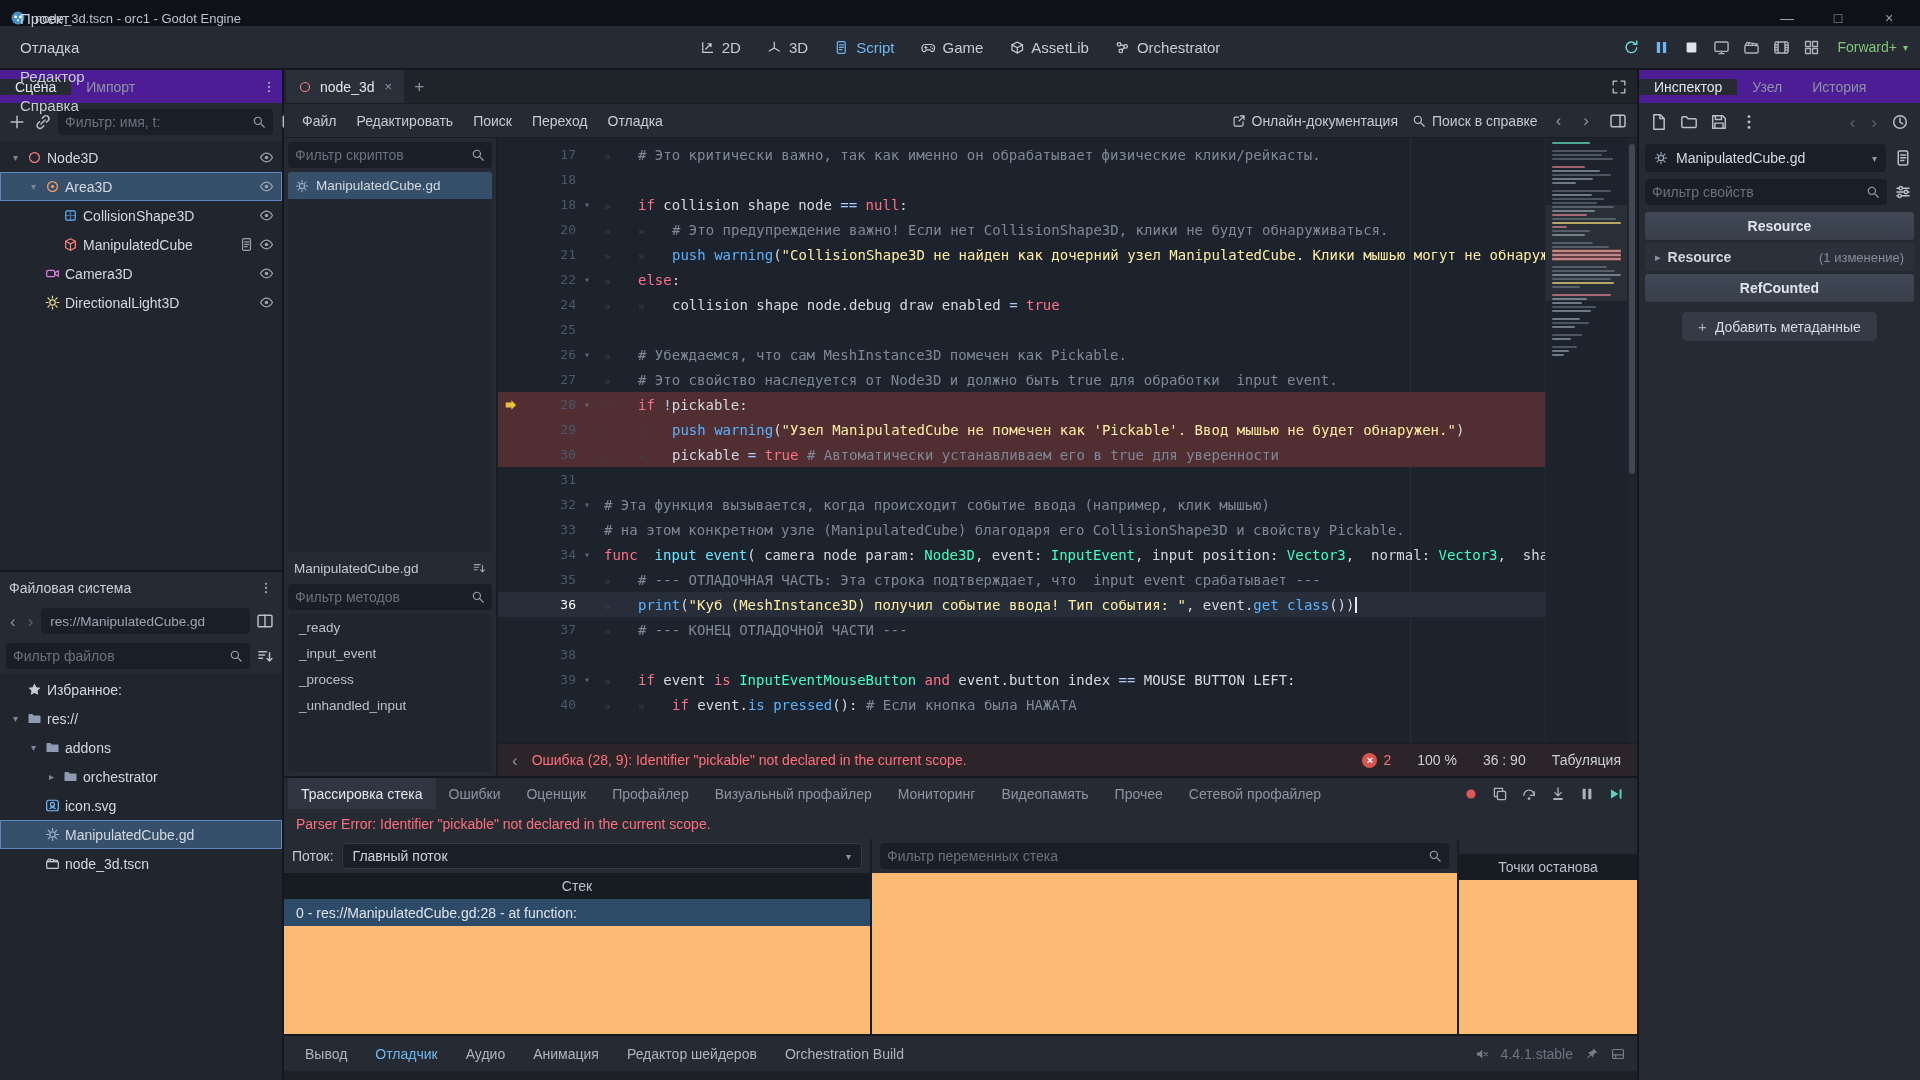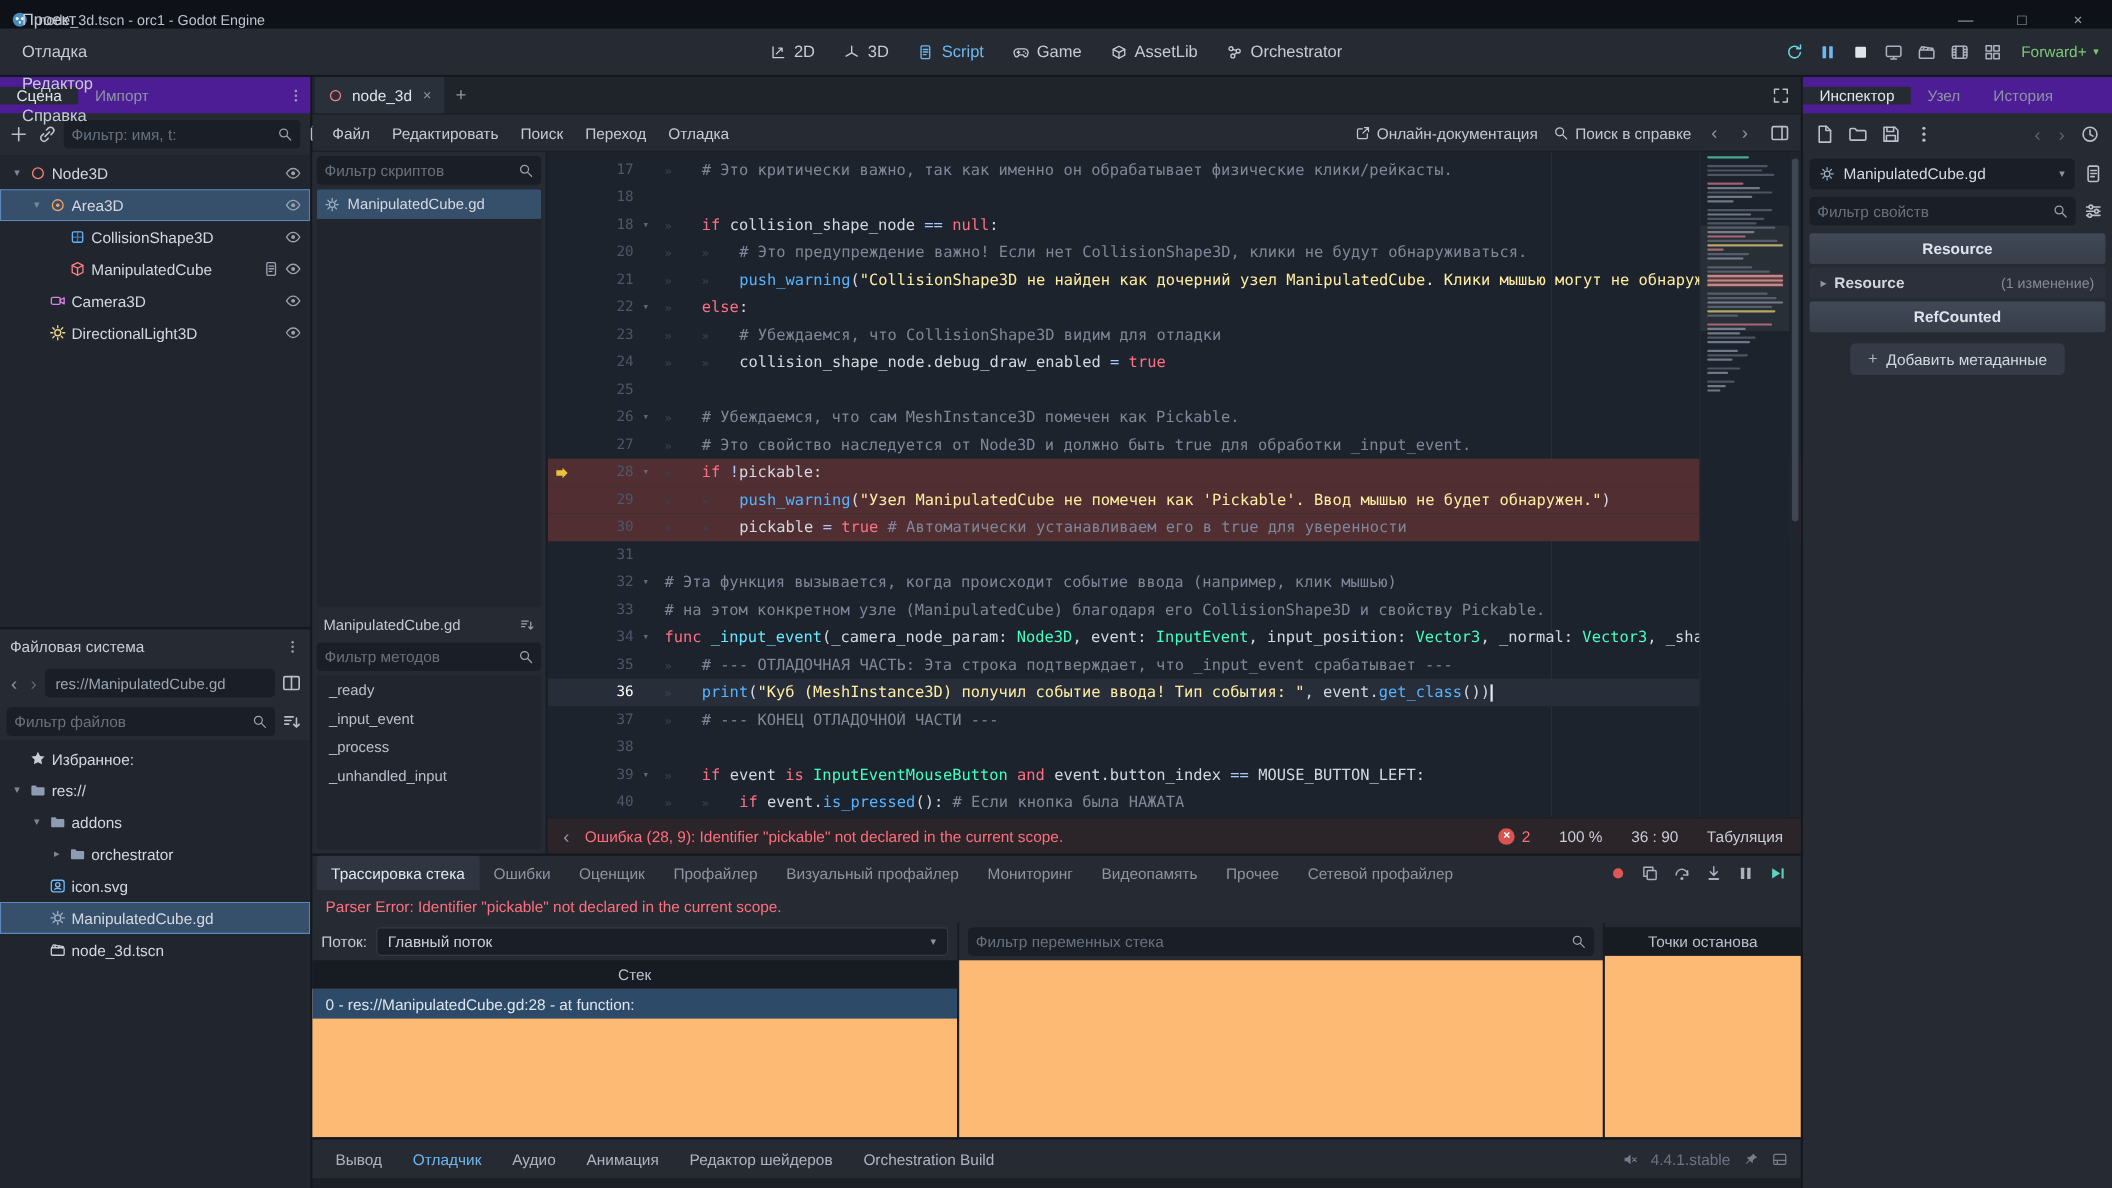--- a/index.html
+++ b/index.html
@@ -129,21 +129,21 @@
 #dbg-left{width:586px;flex:none}
 #dbg-mid{flex:1}
 #dbg-right{width:178px;flex:none}
 .dbg-toprow{height:34px;display:flex;align-items:center;gap:8px;padding:4px 8px;flex:none}
 .dbg-label{color:#c4cad4;font-size:14px}
 .dropdown{flex:1;height:26px;background:#1a1f27;border:1px solid #343b46;border-radius:4px;display:flex;align-items:center;padding:0 10px;font-size:14px;color:#ccd1da;gap:8px}
 .subhdr{height:26px;background:#171b22;display:flex;align-items:center;justify-content:center;color:#b9c1cd;font-size:14px;flex:none}
 .fillpanel{flex:1;background:#fdba74;min-height:0}
 .stack-row{height:27px;display:flex;align-items:center;padding:0 12px;font-size:14px;color:#dfe4ec;white-space:nowrap}
 .stack-row.selected{background:#2e4a69}
-.bphdr{margin-top:4px}
+.bphdr{margin-top:15px}
 
 #bottom-bar{height:37px;background:#262b33;border-top:2px solid #14181e;display:flex;align-items:center;padding:0 8px;flex:none}
 #bb-items{display:flex;align-items:center;gap:2px}
 .bbtn{padding:6px 13px;color:#aeb5c2;font-size:14px;border-radius:4px}
 .bbtn.active{color:#6fb7f0}
 .bb-right{margin-left:auto;display:flex;align-items:center;gap:12px;color:#6d7585;font-size:14px;padding-right:4px}
 .bb-right .ic{color:#767e8c}
 #strip{height:9px;background:#1d2127;flex:none}
 
 .insp-toolbar{height:38px;display:flex;align-items:center;gap:8px;padding:0 9px;flex:none}
@@ -751,28 +751,20 @@
                     <span class="gut">
                       <span class="bpmark"></span>
                       <span class="lnum">22</span>
                       <span class="fold">▾</span>
                     </span>
                     <span class="codetx"><span class="tabm">»</span><span class="tk-k">else</span><span class="tk-t">:</span></span>
                   </div>
                   <div class="cl">
                     <span class="gut">
                       <span class="bpmark"></span>
-                      <span class="lnum">23</span>
-                      <span class="fold"></span>
-                    </span>
-                    <span class="codetx"><span class="tabm">»</span><span class="tabm">»</span><span class="tk-c"># Убеждаемся, что CollisionShape3D видим для отладки</span></span>
-                  </div>
-                  <div class="cl">
-                    <span class="gut">
-                      <span class="bpmark"></span>
                       <span class="lnum">24</span>
                       <span class="fold"></span>
                     </span>
                     <span class="codetx"><span class="tabm">»</span><span class="tabm">»</span><span class="tk-t">collision_shape_node.debug_draw_enabled </span><span class="tk-o">= </span><span class="tk-k">true</span></span>
                   </div>
                   <div class="cl">
                     <span class="gut">
                       <span class="bpmark"></span>
                       <span class="lnum">25</span>
                       <span class="fold"></span>

